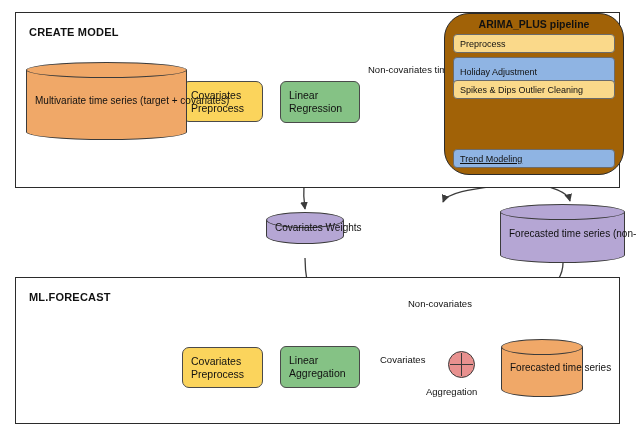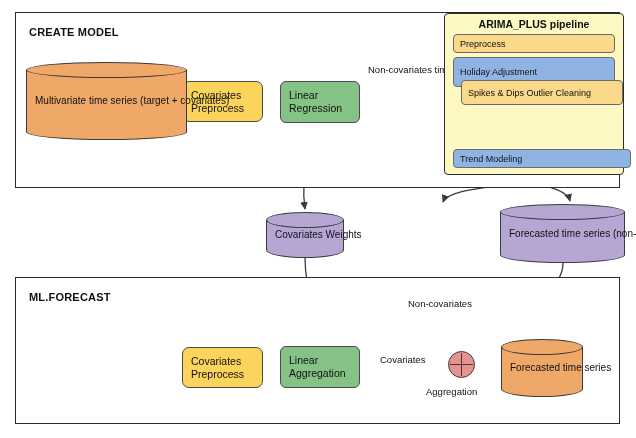--- a/index.html
+++ b/index.html
@@ -23,21 +23,21 @@
   .cyl .top{position:absolute;left:0;right:0;top:0;height:16px;border:1.2px solid #3b3b3b;border-radius:50%;box-sizing:border-box;}
   .cyl .bot{position:absolute;left:0;right:0;bottom:0;height:16px;border:1.2px solid #3b3b3b;border-radius:50%;box-sizing:border-box;border-top-color:transparent;}
   .cyl .label{position:absolute;left:9px;top:50%;transform:translateY(-50%);font-size:10px;line-height:12.5px;white-space:nowrap;}
   .cyl-orange .body,.cyl-orange .top,.cyl-orange .bot{background:#F0A868;}
   .cyl-purple .body,.cyl-purple .top,.cyl-purple .bot{background:#B5A6D4;}
   .cyl .top{z-index:3;}
   .cyl .body{z-index:2;}
   .cyl .bot{z-index:1;}
   .cyl .label{z-index:4;}
   
-  .pipeline{position:absolute;border:1.4px solid #2b2b2b;border-radius:4px;background:#fef9c3;}
+  .pipeline{position:absolute;border:1.4px solid #2b2b2b;border-radius:25px;background:#a16207;}
   .pipeline-title{position:absolute;width:100%;text-align:center;top:4px;font-size:10.5px;font-weight:bold;}
   .step{position:absolute;border:1px solid #6b6b6b;border-radius:4px;font-size:9px;
         display:flex;align-items:center;padding-left:6px;box-sizing:border-box;white-space:nowrap;}
   .step-y{background:#FAD98A;}
   .step-b{background:#8FB4E3;}
   
   .elabel{position:absolute;font-size:9.5px;line-height:12px;white-space:nowrap;color:#111;}
   
   .aggnode{position:absolute;border-radius:50%;background:#E8918F;border:1.2px solid #3b3b3b;box-sizing:border-box;}
   .aggnode:before,.aggnode:after{content:"";position:absolute;background:#3b3b3b;}
@@ -112,29 +112,29 @@
   </div>
 
   <div class="pipeline" style="left:444px;top:13px;width:178px;height:160px;">
     <div class="pipeline-title">ARIMA_PLUS pipeline</div>
     <div class="step step-y" style="left:8px;top:20px;width:162px;height:19px;">
       <span>Preprocess</span>
     </div>
     <div class="step step-b" style="left:8px;top:43px;width:162px;height:30px;">
       <span>Holiday Adjustment</span>
     </div>
-    <div class="step step-y" style="left:16px;top:66px;width:162px;height:25px;">
+    <div class="step step-y" style="left:8px;top:66px;width:162px;height:19px;">
       <span>Spikes &amp; Dips Outlier Cleaning</span>
     </div>
-    <div class="step step-b" style="left:8px;top:135px;width:178px;height:19px;">
+    <div class="step step-b" style="left:8px;top:135px;width:162px;height:19px;text-decoration:underline;">
       <span>Trend Modeling</span>
     </div>
   </div>
 
-  <div class="cyl cyl-purple" style="left:266px;top:212px;width:78px;height:46px;">
+  <div class="cyl cyl-purple" style="left:266px;top:212px;width:78px;height:32px;">
     <div class="bot"></div>
     <div class="body"></div>
     <div class="top"></div>
     <div class="label">
       <span class="ln">Covariates</span>
       <span class="ln">Weights</span>
     </div>
   </div>
 
 

